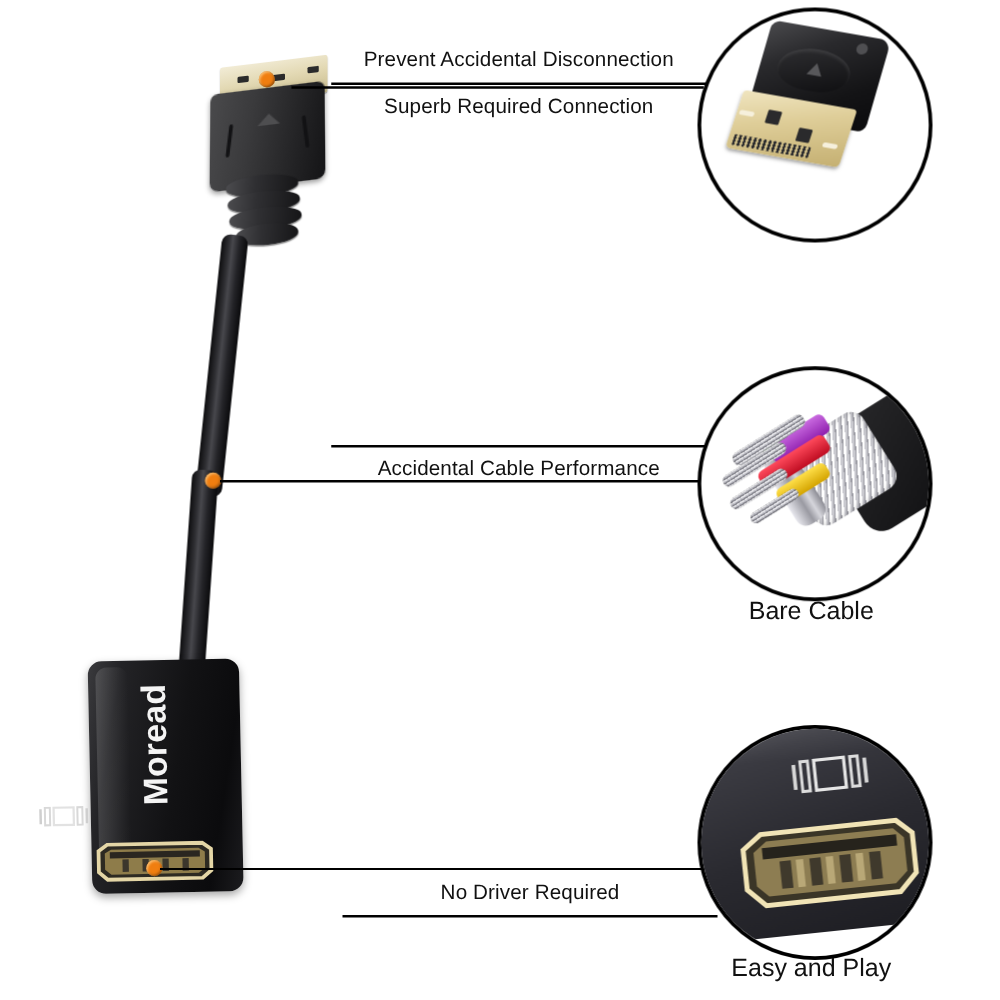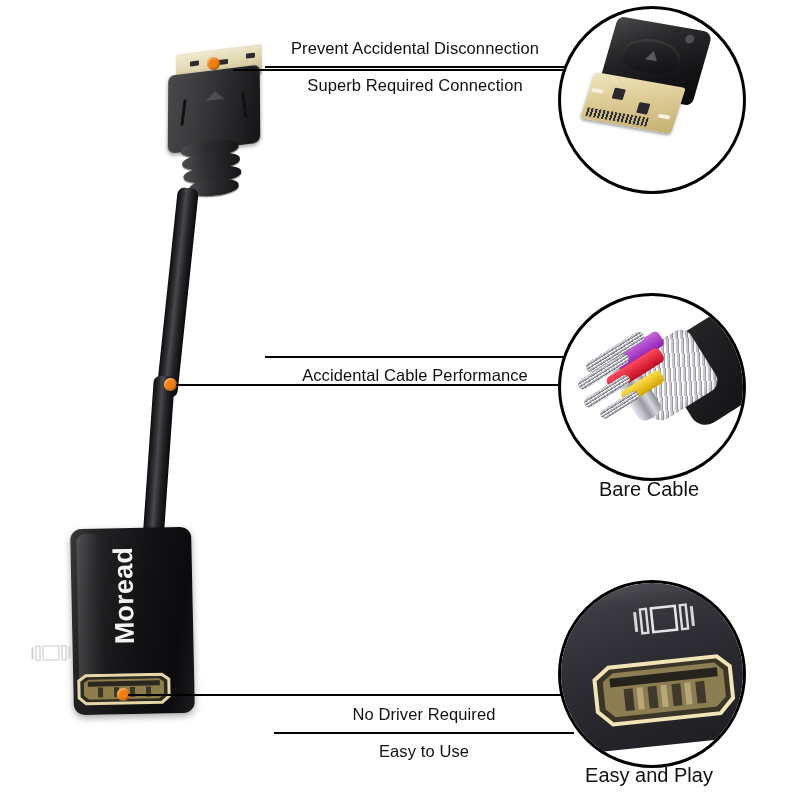--- a/index.html
+++ b/index.html
@@ -414,21 +414,20 @@
     <div class="wire metal" style="left:24px;top:104px;width:52px;height:10px;transform:rotate(-32deg);"></div>
     <div class="wire metal" style="left:40px;top:116px;width:44px;height:9px;transform:rotate(-32deg);"></div>
   </div>
   <div class="bubble-caption" style="left:499px;top:478px;">Bare Cable</div>
 
   <div class="leader" style="left:128px;top:694px;width:440px;"></div>
 
   <div class="callout" style="left:274px;top:666px;margin-top:40px;">
     <div class="line-top">No Driver Required</div>
     <div class="rule"></div>
-    <div class="line-bot">Easy to Use</div>
   </div>
 
   <div class="bubble" style="left:558px;top:580px;">
     <div class="b3-face">
       <div class="sheen"></div>
     </div>
     <svg class="b3-icon" viewBox="0 0 62 28">
       <rect x="1" y="4" width="3" height="20" fill="#d7d7d7"></rect>
       <rect x="8" y="2" width="6" height="24" fill="none" stroke="#dcdcdc" stroke-width="2.4"></rect>
       <rect x="19" y="2" width="24" height="24" fill="none" stroke="#e6e6e6" stroke-width="2.6"></rect>

